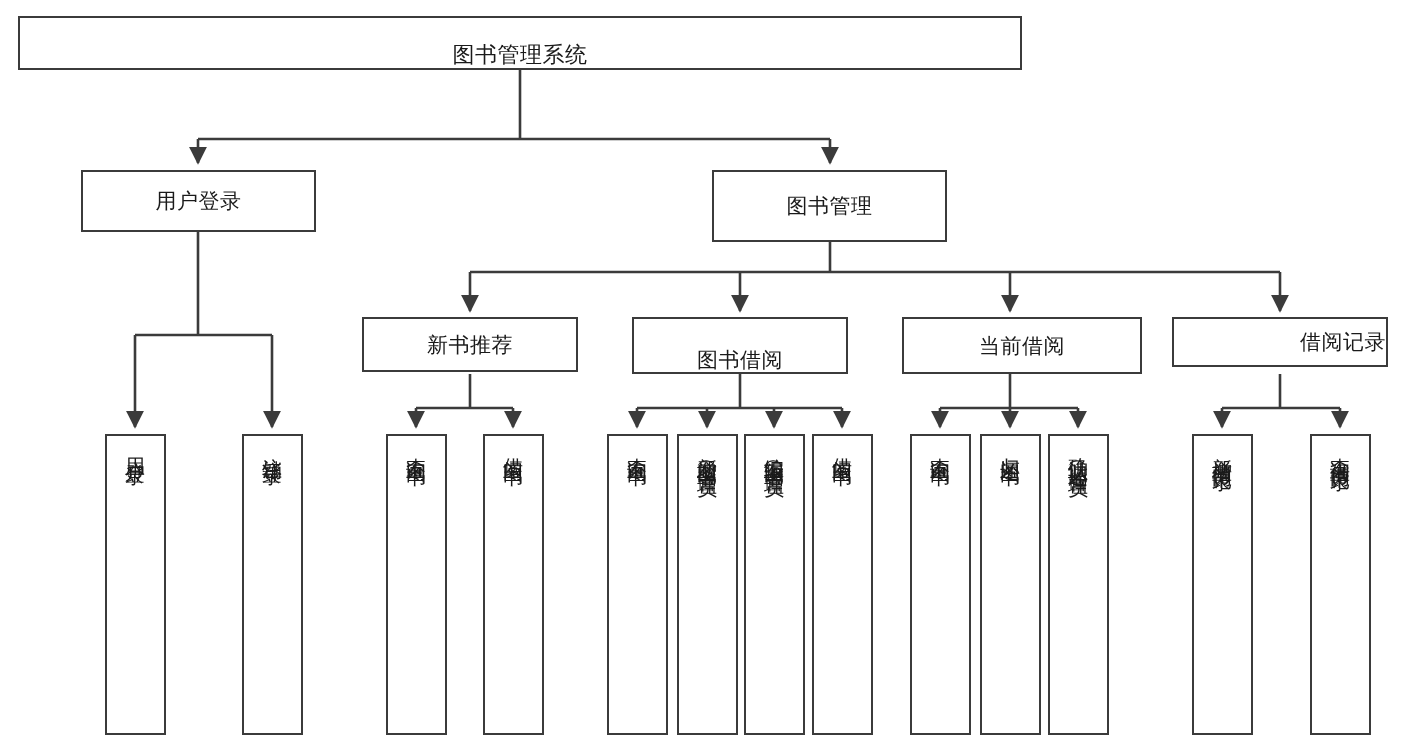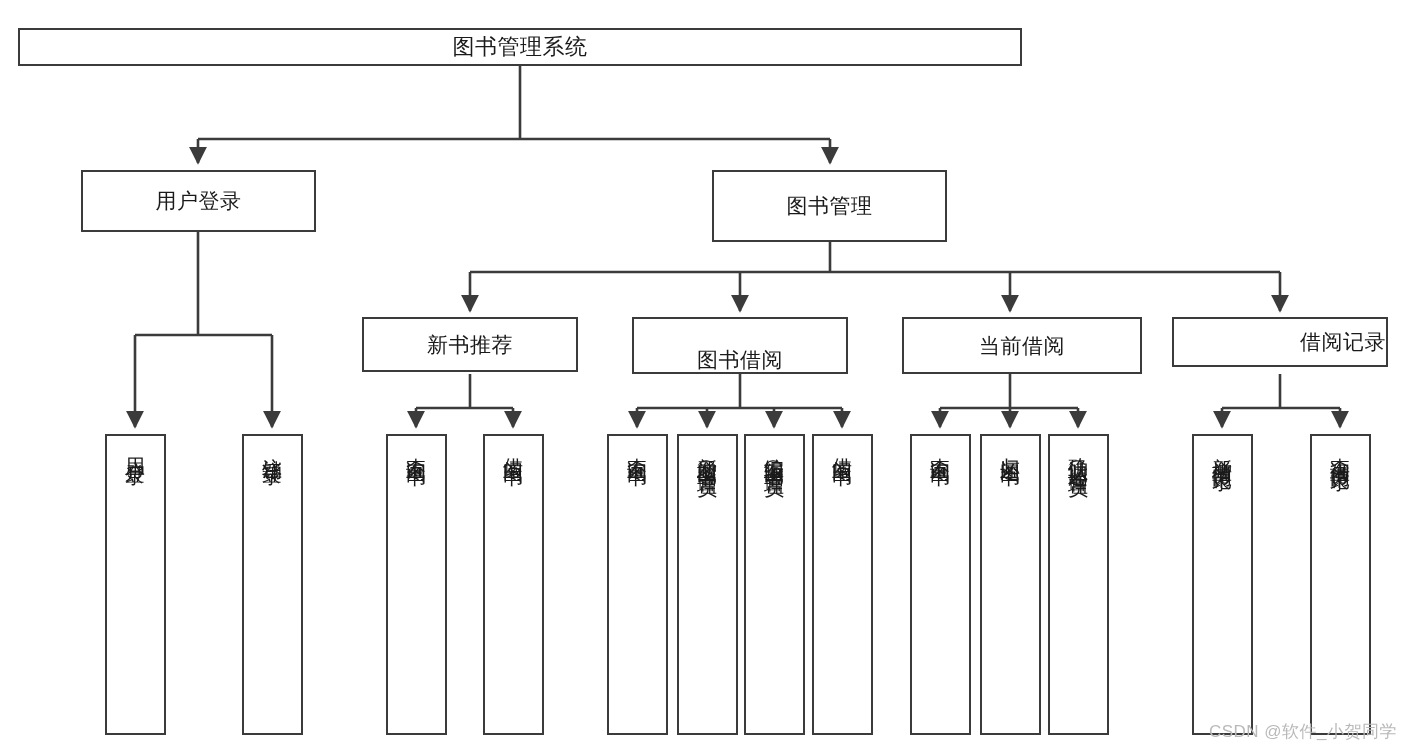--- a/index.html
+++ b/index.html
@@ -120,21 +120,21 @@
       <path d="M 1010 408 L 1010 427" marker-end="url(#arrow)"></path>
       <path d="M 1078 408 L 1078 427" marker-end="url(#arrow)"></path>
 
       <path d="M 1280 374 L 1280 408"></path>
       <path d="M 1222 408 L 1340 408"></path>
       <path d="M 1222 408 L 1222 427" marker-end="url(#arrow)"></path>
       <path d="M 1340 408 L 1340 427" marker-end="url(#arrow)"></path>
     </g>
   </svg>
 
-  <div class="node horiz root" style="left:18px; top:28px; width:1004px; height:38px;">
+  <div class="node horiz root" style="left:18px; top:16px; width:1004px; height:54px;align-items:flex-end;">
     <span class="lbl">图书管理系统</span>
   </div>
 
   <div class="node horiz" style="left:81px; top:170px; width:235px; height:62px;">
     <span class="lbl">用户登录</span>
   </div>
   <div class="node horiz" style="left:712px; top:170px; width:235px; height:72px;">
     <span class="lbl">图书管理</span>
   </div>
 
@@ -188,15 +188,14 @@
     <span class="lbl">确认归还（管理员）</span>
   </div>
 
   <div class="node vert" style="left:1192px; top:434px; width:61px; height:301px;">
     <span class="lbl">新增借阅记录</span>
   </div>
   <div class="node vert" style="left:1310px; top:434px; width:61px; height:301px;">
     <span class="lbl">查询借阅记录</span>
   </div>
 
-  <div class="watermark">CSDN @软件_小贺同学</div>
 
 </div>
 
 </body></html>

